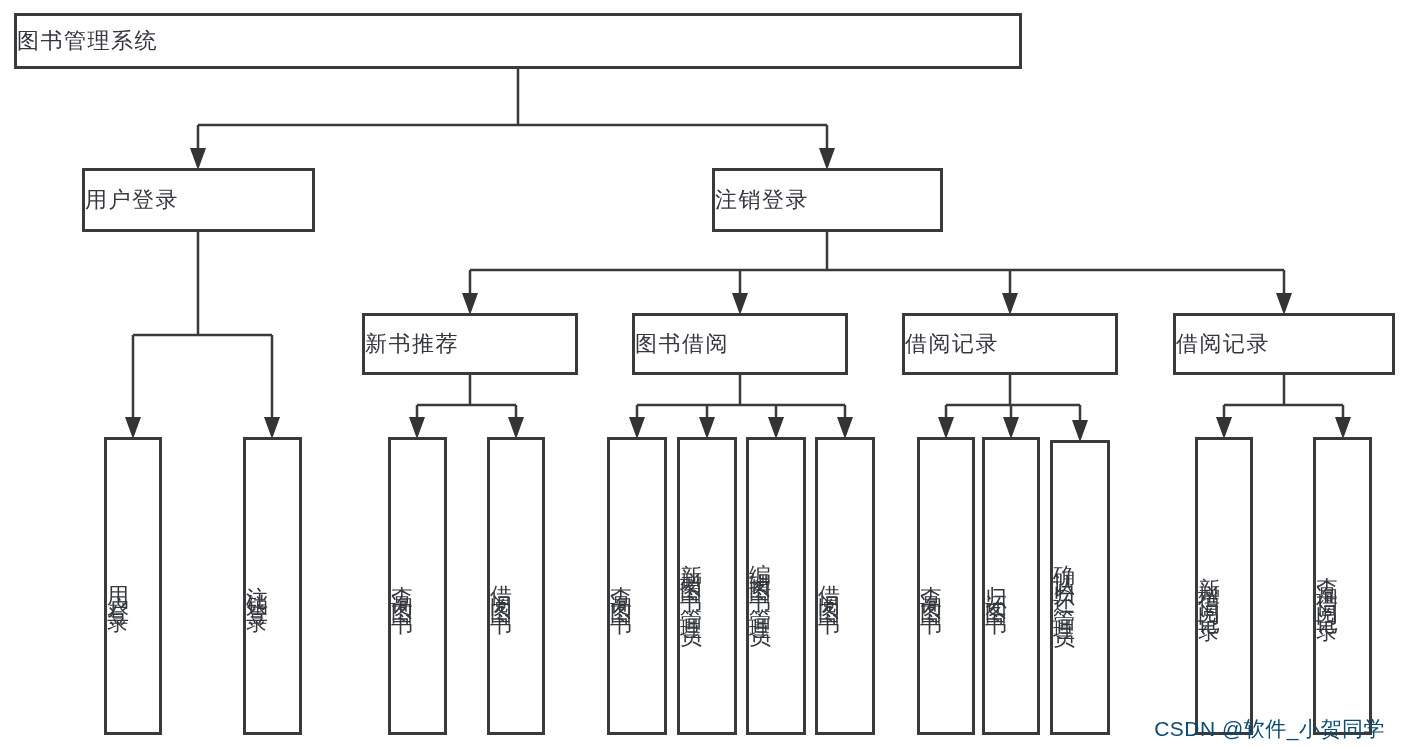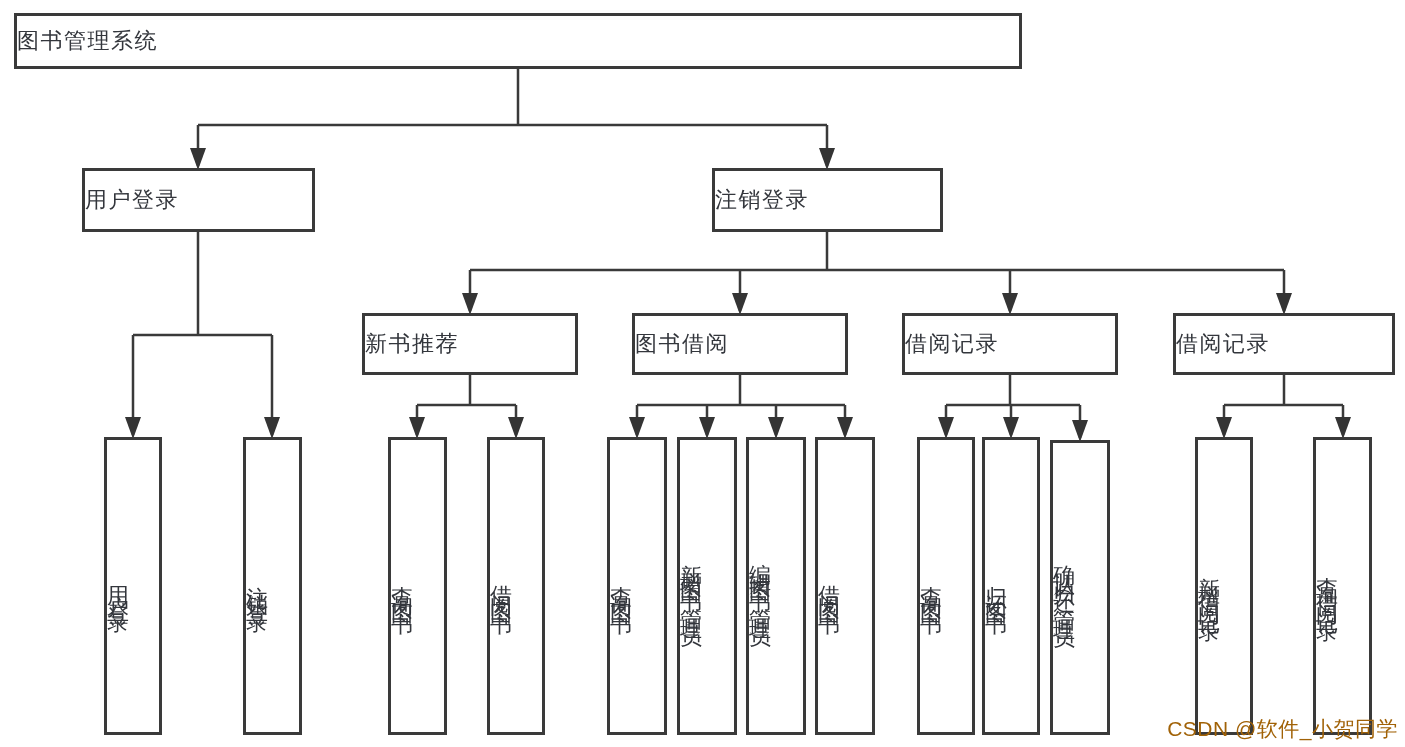--- a/index.html
+++ b/index.html
@@ -24,24 +24,24 @@
   .h span { font-size:22px; letter-spacing:1.5px; white-space:nowrap; }
   .v span {
     writing-mode:vertical-rl;
     text-orientation:mixed;
     font-size:22px;
     letter-spacing:9px;
     line-height:1;
   }
   .watermark {
     position:absolute;
-    right:7px; bottom:4px;
+    right:20px; bottom:4px;
     font-size:21px;
     letter-spacing:0.5px;
-    color:#a16207;
+    color:#0c4a6e;
     z-index:5;
     white-space:nowrap;
   }
 </style>
 </head>
 <body>
 
 <div class="canvas">
 
   <svg class="wires" viewBox="0 0 1405 747">

